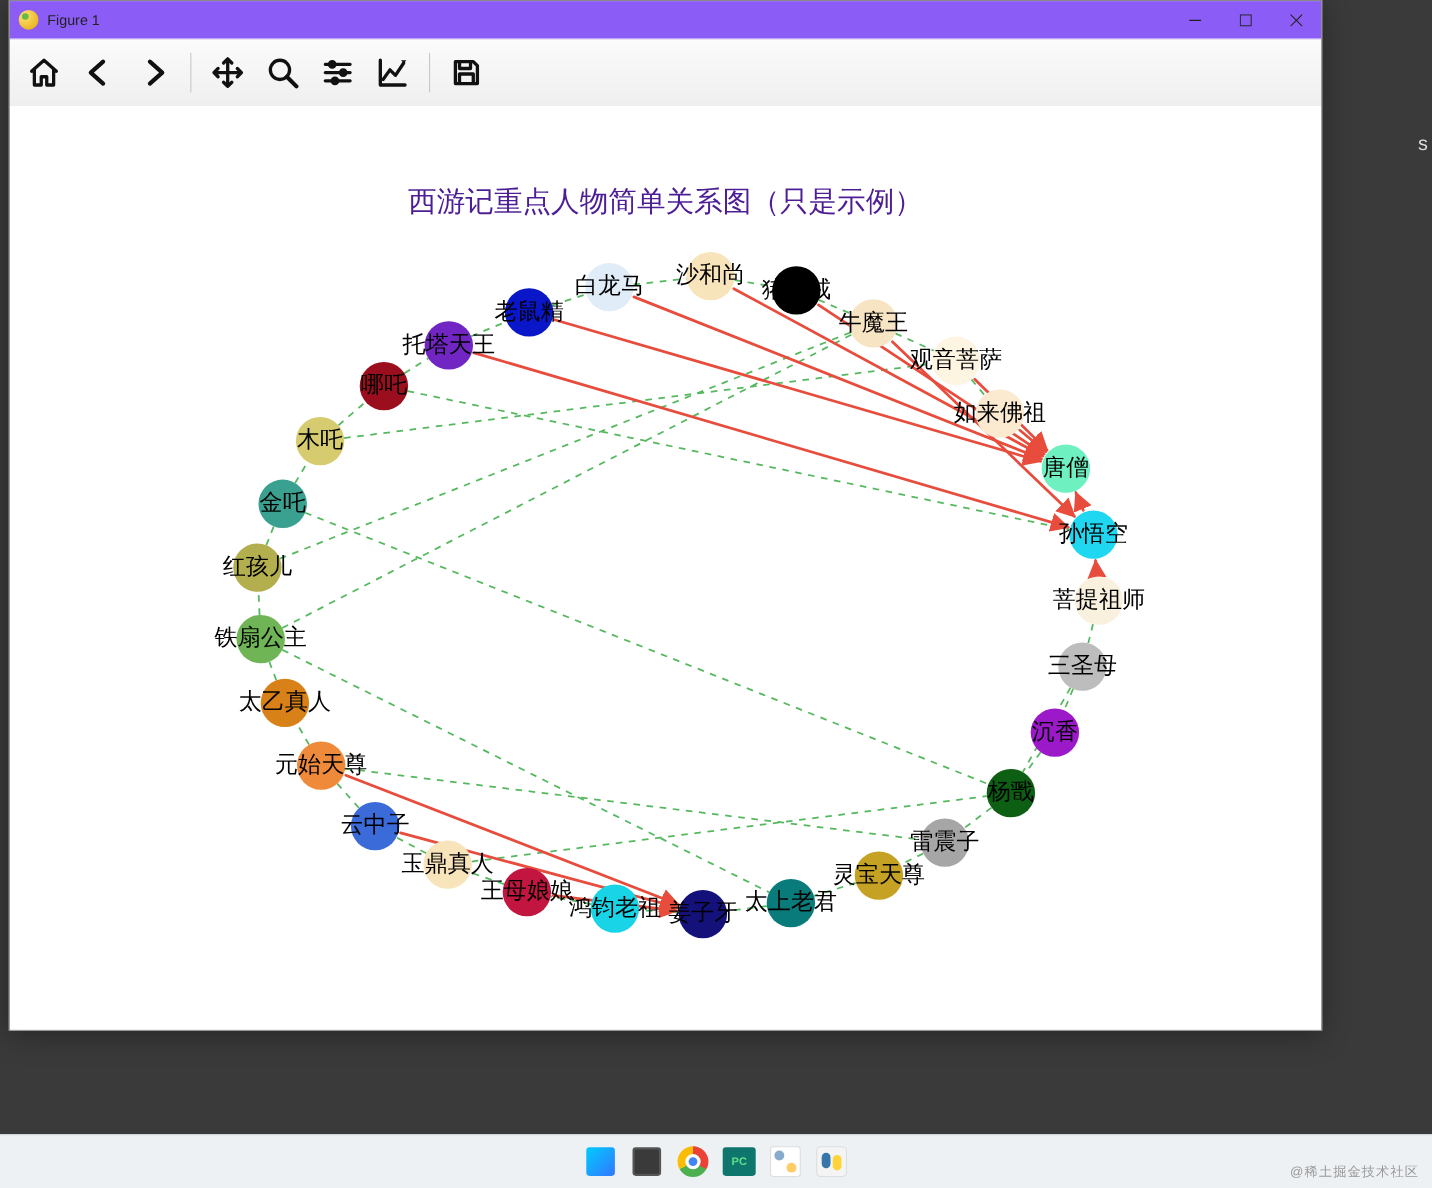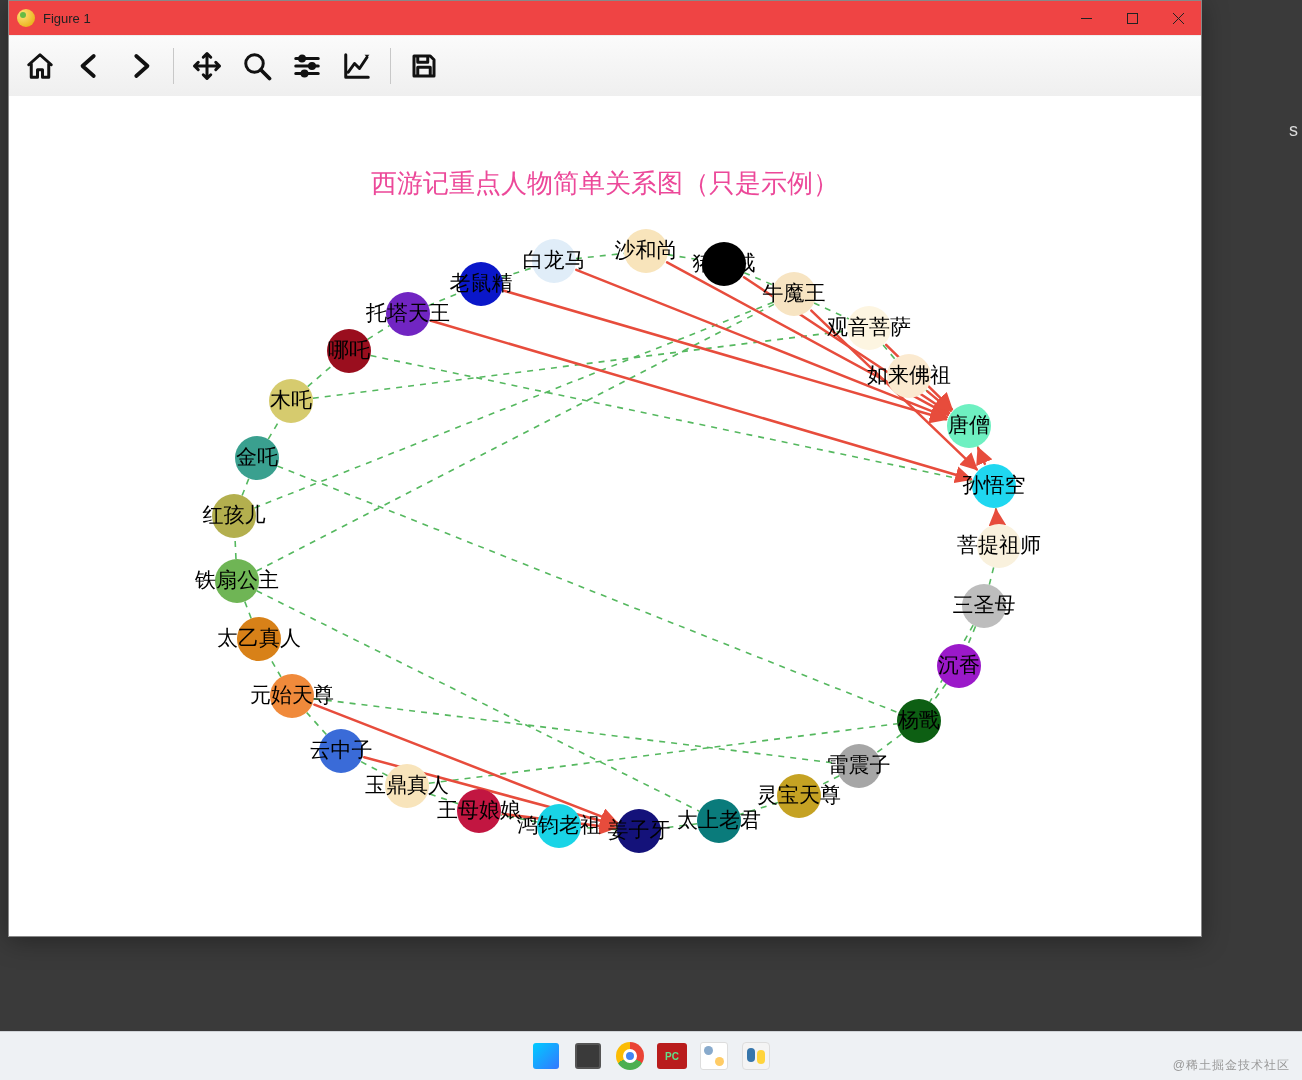--- a/index.html
+++ b/index.html
@@ -1,41 +1,41 @@
 <!DOCTYPE html>
 <html><head>
 <meta charset="utf-8">
 <style>
   html,body{margin:0;padding:0;font-family:"Microsoft YaHei","PingFang SC",sans-serif;background:#3a3a3a;}
   .desktop{width:1302px;height:1080px;position:relative;overflow:hidden;}
   .window{position:absolute;left:8px;top:0;width:1192px;height:935px;background:#fff;border:1px solid #888;box-shadow:0 4px 24px rgba(0,0,0,.35);}
-  .titlebar{height:34px;background:#ef4444;display:flex;align-items:center;font-size:13px;color:#222;border-bottom:1px solid #eee;}
+  .titlebar{height:34px;background:#8b5cf6;display:flex;align-items:center;font-size:13px;color:#222;border-bottom:1px solid #eee;}
   .titlebar .appicon{width:18px;height:18px;margin:0 8px;border-radius:50%;background:radial-gradient(circle at 30% 30%,#ffe27a,#e4a600);position:relative;}
   .titlebar .appicon::after{content:"";position:absolute;left:3px;top:3px;width:6px;height:6px;border-radius:50%;background:#6b4;}
   .titlebar .spacer{flex:1;}
   .winbtn{width:46px;height:34px;display:flex;align-items:center;justify-content:center;cursor:pointer;}
   .winbtn svg{width:11px;height:11px;stroke:#222;stroke-width:1;fill:none;}
   .toolbar{height:60px;background:linear-gradient(#fbfbfb,#efefef);border-bottom:1px solid #ccc;display:flex;align-items:center;padding:0 8px;gap:4px;}
   .tbtn{width:46px;height:46px;display:flex;align-items:center;justify-content:center;cursor:pointer;color:#111;}
   .tsep{width:1px;height:36px;background:#c8c8c8;margin:0 6px;}
   .tbtn svg{width:30px;height:30px;stroke:#111;stroke-width:2.4;fill:none;stroke-linecap:round;stroke-linejoin:round;}
   .canvas-wrap{position:absolute;left:0;top:95px;right:0;bottom:0;background:#fff;}
-  .chart-title{position:absolute;left:0;right:0;top:70px;text-align:center;font-size:26px;color:#ec4899;}
+  .chart-title{position:absolute;left:0;right:0;top:70px;text-align:center;font-size:26px;color:#4c1d95;}
   svg.graph{position:absolute;left:0;top:0;}
   .graph text{font-size:21px;fill:#000;dominant-baseline:middle;pointer-events:none;}
   .edge-red{stroke:#e74c3c;stroke-width:2.5;fill:none;stroke-linecap:round;}
   .edge-green{stroke:#55b85f;stroke-width:1.6;stroke-dasharray:6 6;fill:none;}
   .arrow{fill:#e74c3c;}
   .taskbar{position:absolute;left:0;right:0;bottom:0;height:48px;background:#eef1f4;border-top:1px solid #d0d4d8;display:flex;align-items:center;justify-content:center;gap:12px;}
   .tbic{width:30px;height:30px;border-radius:4px;display:flex;align-items:center;justify-content:center;}
   .ic-win{background:linear-gradient(135deg,#0cf 0%,#37f 100%);width:26px;height:26px;border-radius:3px;}
   .ic-task{background:#3a3a3a;width:22px;height:22px;border-radius:3px;border:2px solid #555;}
   .ic-chrome{width:28px;height:28px;border-radius:50%;background:conic-gradient(#ea4335 0 120deg,#4caf50 120deg 240deg,#fbbc05 240deg 360deg);position:relative;}
   .ic-chrome::after{content:"";position:absolute;left:7px;top:7px;width:14px;height:14px;border-radius:50%;background:#4285f4;border:3px solid #fff;box-sizing:border-box;}
-  .ic-pc{background:#b91c1c;color:#5fe08a;font-size:10px;font-weight:bold;width:48px;height:26px;display:flex;align-items:center;justify-content:center;border-radius:3px;}
+  .ic-pc{background:#0f766e;color:#5fe08a;font-size:10px;font-weight:bold;width:48px;height:26px;display:flex;align-items:center;justify-content:center;border-radius:3px;}
   .ic-mpl{width:26px;height:26px;border-radius:3px;background:#fff;position:relative;border:1px solid #ddd;}
   .ic-mpl::before{content:"";position:absolute;left:3px;top:3px;width:9px;height:9px;border-radius:50%;background:#8ac;}
   .ic-mpl::after{content:"";position:absolute;right:3px;bottom:3px;width:9px;height:9px;border-radius:50%;background:#fc6;}
   .ic-py{width:26px;height:26px;border-radius:4px;background:#f4f4f4;position:relative;border:1px solid #ddd;}
   .ic-py::before{content:"";position:absolute;left:4px;top:5px;width:8px;height:14px;border-radius:4px;background:#3776ab;}
   .ic-py::after{content:"";position:absolute;right:4px;top:7px;width:8px;height:14px;border-radius:4px;background:#ffd43b;}
   .watermark{position:absolute;right:12px;bottom:6px;font-size:12px;color:#999;letter-spacing:1px;}
   .side-s{position:absolute;right:4px;top:120px;font-size:18px;color:#ddd;}
 </style>
 </head>

